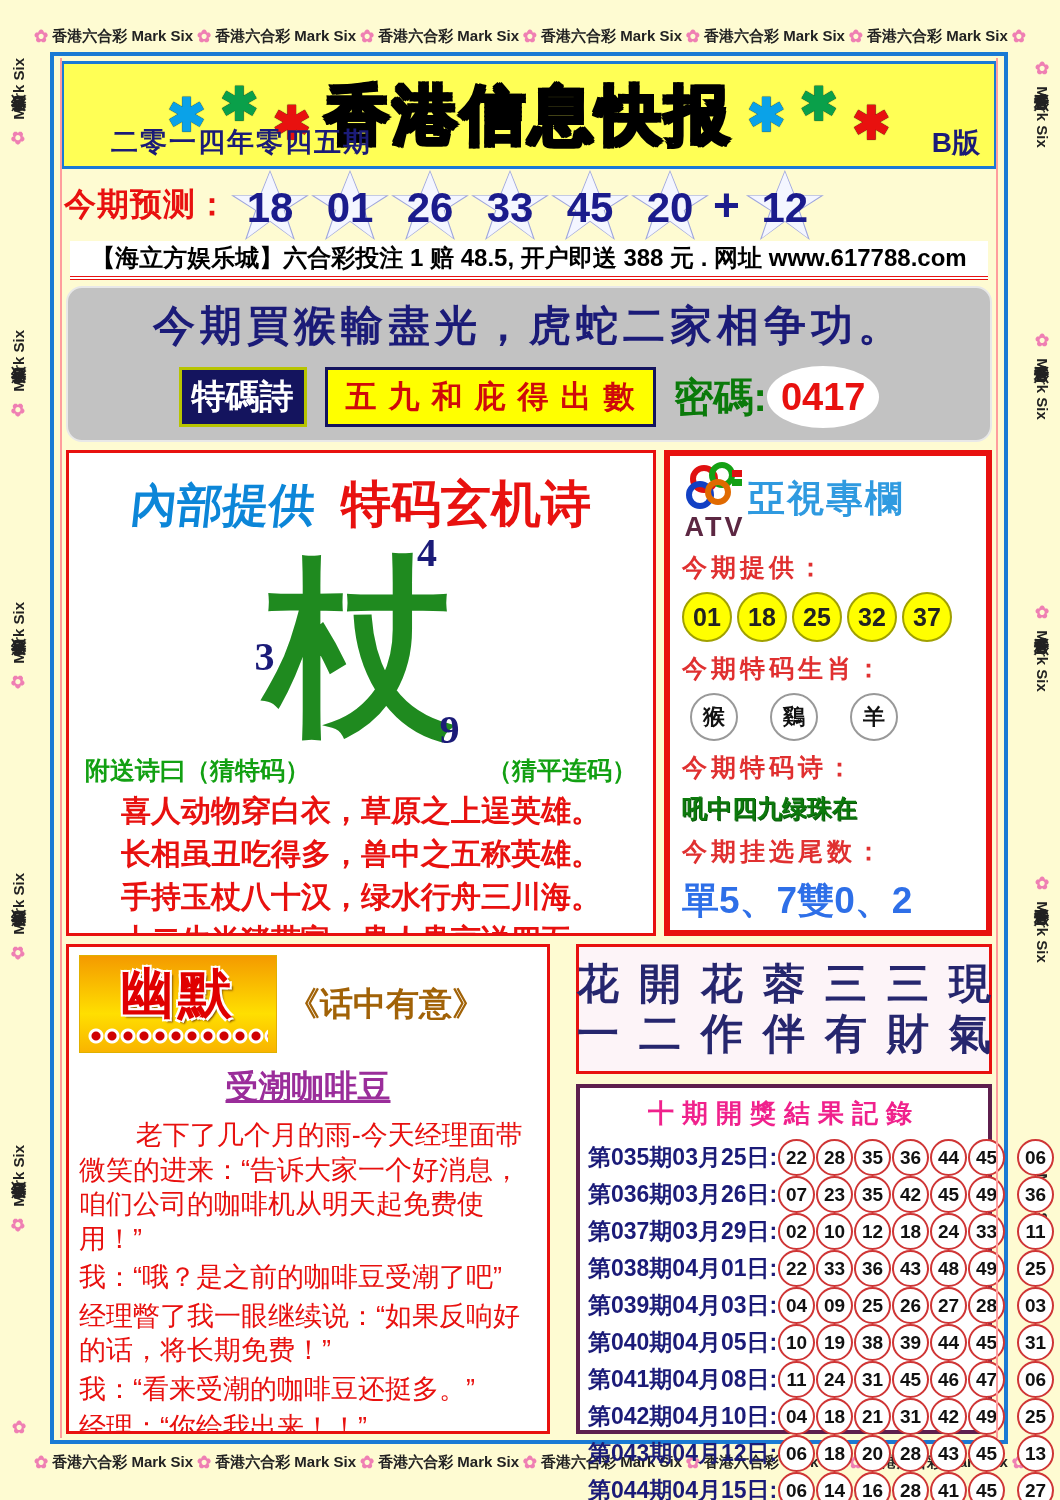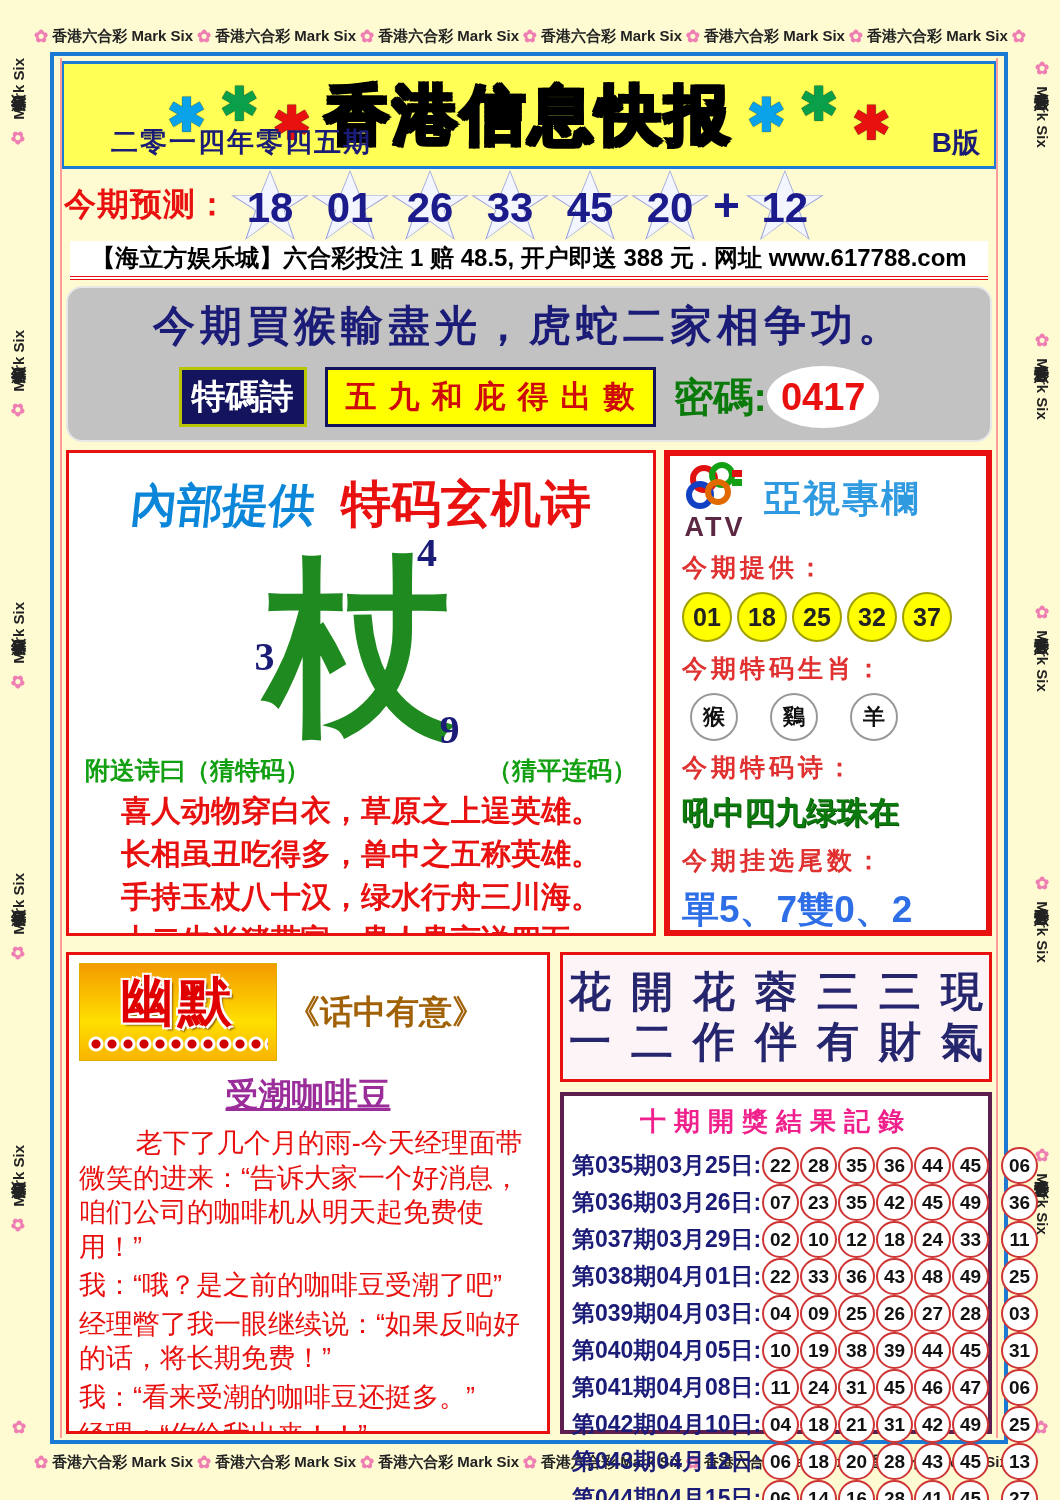--- a/index.html
+++ b/index.html
@@ -58,33 +58,33 @@
   .bigchar-wrap{position:relative;height:216px;flex:none;}
   .bigchar{position:absolute;left:50%;top:50%;transform:translate(-50%,-50%);color:#1f8a1f;font-size:190px;font-weight:900;line-height:1;}
   .cnum{position:absolute;color:#1b1b78;font-size:40px;font-weight:900;font-family:"Liberation Serif",serif;}
   .cnum-left{left:31%;top:44%;}
   .cnum-top{left:60%;top:-4%;}
   .cnum-bottom{left:64%;top:78%;}
   .pl-sub{display:flex;justify-content:space-between;color:#12a012;font-size:25px;font-weight:900;margin:0 4px 2px;}
   .poem p{margin:2px 0;color:#e8110f;font-size:30px;font-weight:900;text-align:center;font-family:"Liberation Serif",serif;white-space:nowrap;}
   
   .panel-atv{width:292px;border:6px solid #e8110f;background:#fff;padding:6px 12px;flex:none;overflow:hidden;}
-  .atv-head{display:flex;gap:16px;align-items:flex-start;}
+  .atv-head{display:flex;gap:0;align-items:flex-start;}
   .atv-logo{flex:none;display:flex;flex-direction:column;align-items:center;}
   .atv-letters{color:#5c2742;font-size:27px;font-weight:900;letter-spacing:3px;line-height:1;}
   .atv-title{color:#2f9ae0;font-size:37px;font-weight:900;font-family:"Liberation Serif",serif;margin-top:12px;letter-spacing:2px;white-space:nowrap;}
   .atv-label{color:#e03030;font-size:25px;font-weight:900;letter-spacing:4px;margin:10px 0 8px;white-space:nowrap;}
   .yellow-row{display:flex;gap:5px;}
   .ball-y{width:46px;height:46px;border-radius:50%;background:#ffff00;border:2px solid #a0a000;color:#222;font-size:25px;font-weight:900;display:flex;align-items:center;justify-content:center;}
   .zod-row{display:flex;gap:32px;padding:0 8px;}
   .ball-w{width:44px;height:44px;border-radius:50%;background:#fff;border:2px solid #999;color:#111;font-size:22px;font-weight:700;display:flex;align-items:center;justify-content:center;}
-  .atv-poem{color:#0c7a0c;font-size:31px;font-weight:900;font-family:"Liberation Serif",serif;text-shadow:1px 1px 0 #0a5a0a;white-space:nowrap;}
+  .atv-poem{color:#0c7a0c;font-size:25px;font-weight:900;font-family:"Liberation Serif",serif;text-shadow:1px 1px 0 #0a5a0a;white-space:nowrap;}
   .atv-tail{color:#2e6fe8;font-size:37px;font-weight:900;margin:2px 0;white-space:nowrap;}
   
-  .bottom{display:flex;gap:10px;margin:16px 12px 6px;flex:1;min-height:0;}
+  .bottom{display:flex;gap:26px;margin:8px 12px 6px;flex:1;min-height:0;}
   .panel-humor{width:458px;border:3px solid #e8110f;background:#fff;padding:8px 10px;flex:none;overflow:hidden;}
   .humor-head{display:flex;align-items:center;gap:10px;}
   .humor-badge{position:relative;width:196px;height:96px;background:linear-gradient(#f49a00,#ffdf00 60%,#f9b400);border:1px solid #e0b000;display:flex;align-items:flex-start;justify-content:center;flex:none;}
   .badge-text{color:#e00000;font-size:54px;font-weight:900;letter-spacing:4px;margin-top:2px;text-shadow:2px 2px 0 #fff,-2px 2px 0 #fff,2px -2px 0 #fff,-2px -2px 0 #fff,3px 3px 2px #7a4a00;}
   .badge-wave{position:absolute;left:8px;right:8px;bottom:8px;height:16px;background-image:radial-gradient(circle at 8px 8px,#d00000 4px,#ffffff 5px 7px,rgba(0,0,0,0) 8px);background-size:16px 16px;background-repeat:repeat-x;}
   .humor-sub{color:#a16207;font-size:33px;font-weight:900;white-space:nowrap;}
   .story-title{text-align:center;color:#9a2d9a;font-size:33px;font-weight:900;text-decoration:underline;margin:12px 0 8px;}
   .story p{margin:0 0 4px;color:#e8110f;font-size:27px;font-weight:400;line-height:1.28;}
   .story p:first-child{text-indent:2.1em;}
   .right-stack{flex:1;display:flex;flex-direction:column;gap:10px;min-width:0;}

